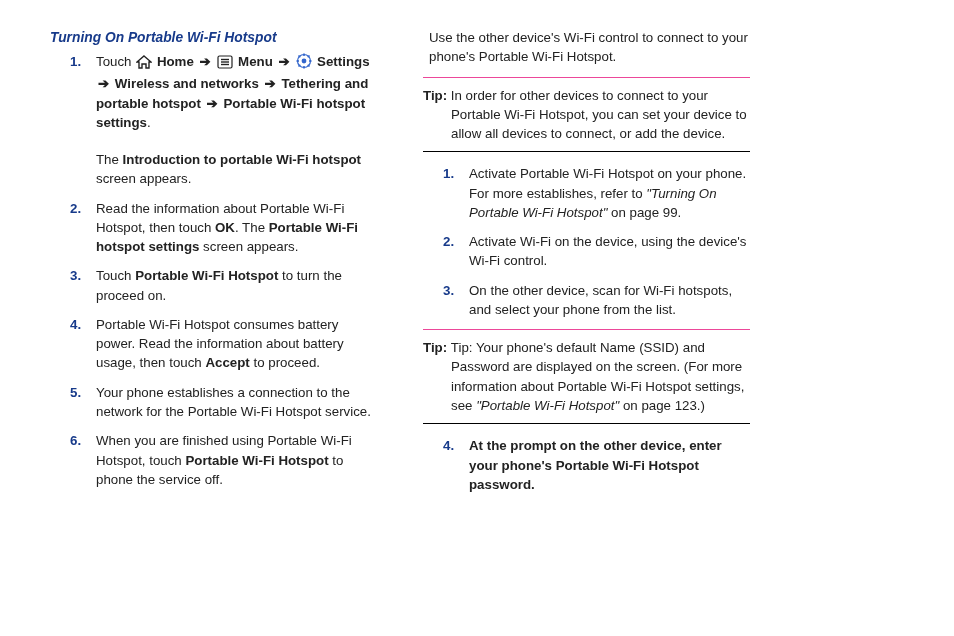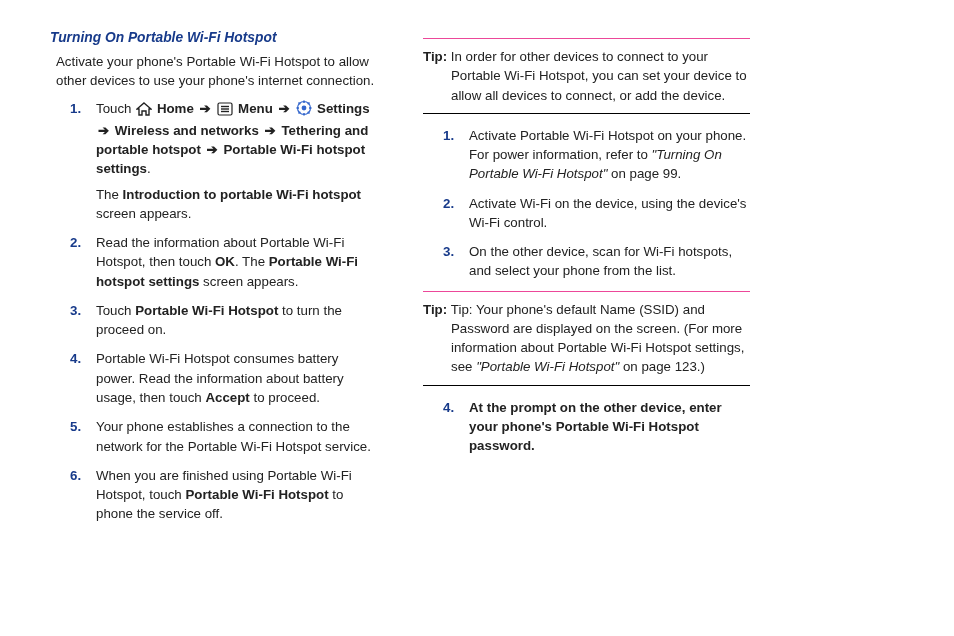--- a/index.html
+++ b/index.html
@@ -54,21 +54,21 @@
   ol.steps > li::before {
     content: counter(step) ".";
     position: absolute;
     left: -8px;
     top: 0;
     font-weight: bold;
     color: #173a8a;
   }
   .b { font-weight: bold; }
   .it { font-style: italic; }
-  .sub { margin-top: 6px; }
+  .sub { margin-top: 18px; }
   .tip {
     border-top: 1px solid #ec4899;
     border-bottom: 1px solid #000;
     padding: 8px 0;
     margin: 10px 0 12px 0;
   }
   .tip-indent {
     display: block;
     padding-left: 28px;
     text-indent: -28px;
@@ -92,21 +92,20 @@
   .footer .sec { margin-right: 22px; }
 </style>
 </head>
 <body>
 
 <div class="page">
   <div class="columns">
 
     <div class="col">
       <div class="heading">Turning On Portable Wi-Fi Hotspot</div>
-      <p class="intro">Activate your phone's Portable Wi-Fi Hotspot to allow other devices to use your phone's internet connection.</p>
 
       <ol class="steps">
 
         <li>
           <span>Touch </span>
           <span class="icon">
             <svg width="16" height="14" viewBox="0 0 16 14">
                 <path d="M8 1 L15 7 H13 V13 H10 V9 H6 V13 H3 V7 H1 Z" fill="none" stroke="#222" stroke-width="1.4"></path>
               </svg>
           </span>
@@ -166,30 +165,31 @@
           <span>Your phone establishes a connection to the network for the Portable Wi-Fi Hotspot service.</span>
         </li>
 
         <li>
           <span>When you are finished using Portable Wi-Fi Hotspot, touch </span><span class="b">Portable Wi-Fi Hotspot</span><span> to phone the service off.</span>
         </li>
       </ol>
     </div>
 
     <div class="col">
+      <p class="intro">Use the other device's Wi-Fi control to connect to your phone's Portable Wi-Fi Hotspot.</p>
 
       <div class="tip">
         <span class="tip-indent">
           <span class="b">Tip: </span><span>In order for other devices to connect to your Portable Wi-Fi Hotspot, you can set your device to allow all devices to connect, or add the device.</span>
         </span>
       </div>
 
       <ol class="steps">
         <li>
-          <span>Activate Portable Wi-Fi Hotspot on your phone. For power information, refer to </span><span class="it">"Turning On Portable Wi-Fi Hotspot"</span><span> on page 99.</span>
+          <span>Activate Portable Wi-Fi Hotspot on your phone. For more establishes, refer to </span><span class="it">"Turning On Portable Wi-Fi Hotspot"</span><span> on page 99.</span>
         </li>
         <li>
           <span>Activate Wi-Fi on the device, using the device's Wi-Fi control.</span>
         </li>
         <li>
           <span>On the other device, scan for Wi-Fi hotspots, and select your phone from the list.</span>
         </li>
       </ol>
 
       <div class="tip">

